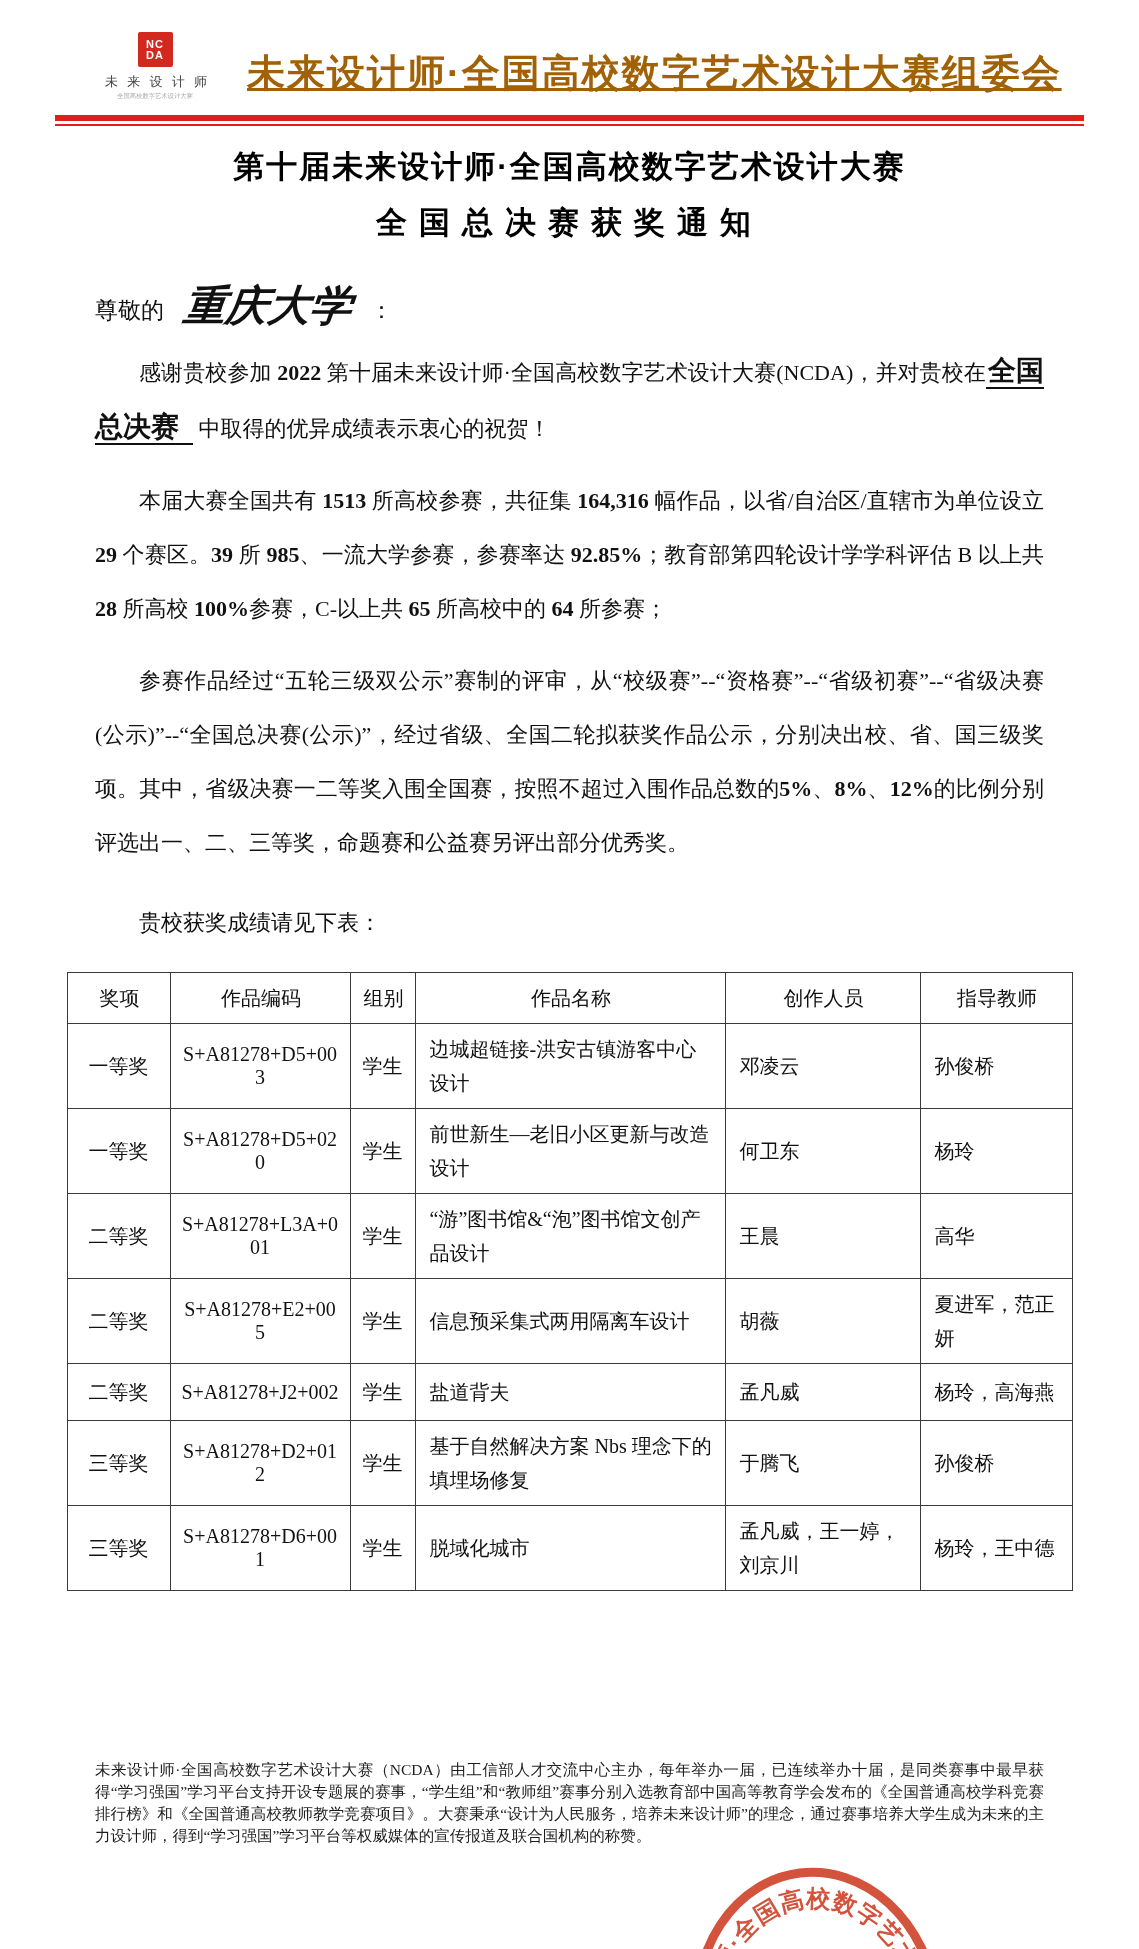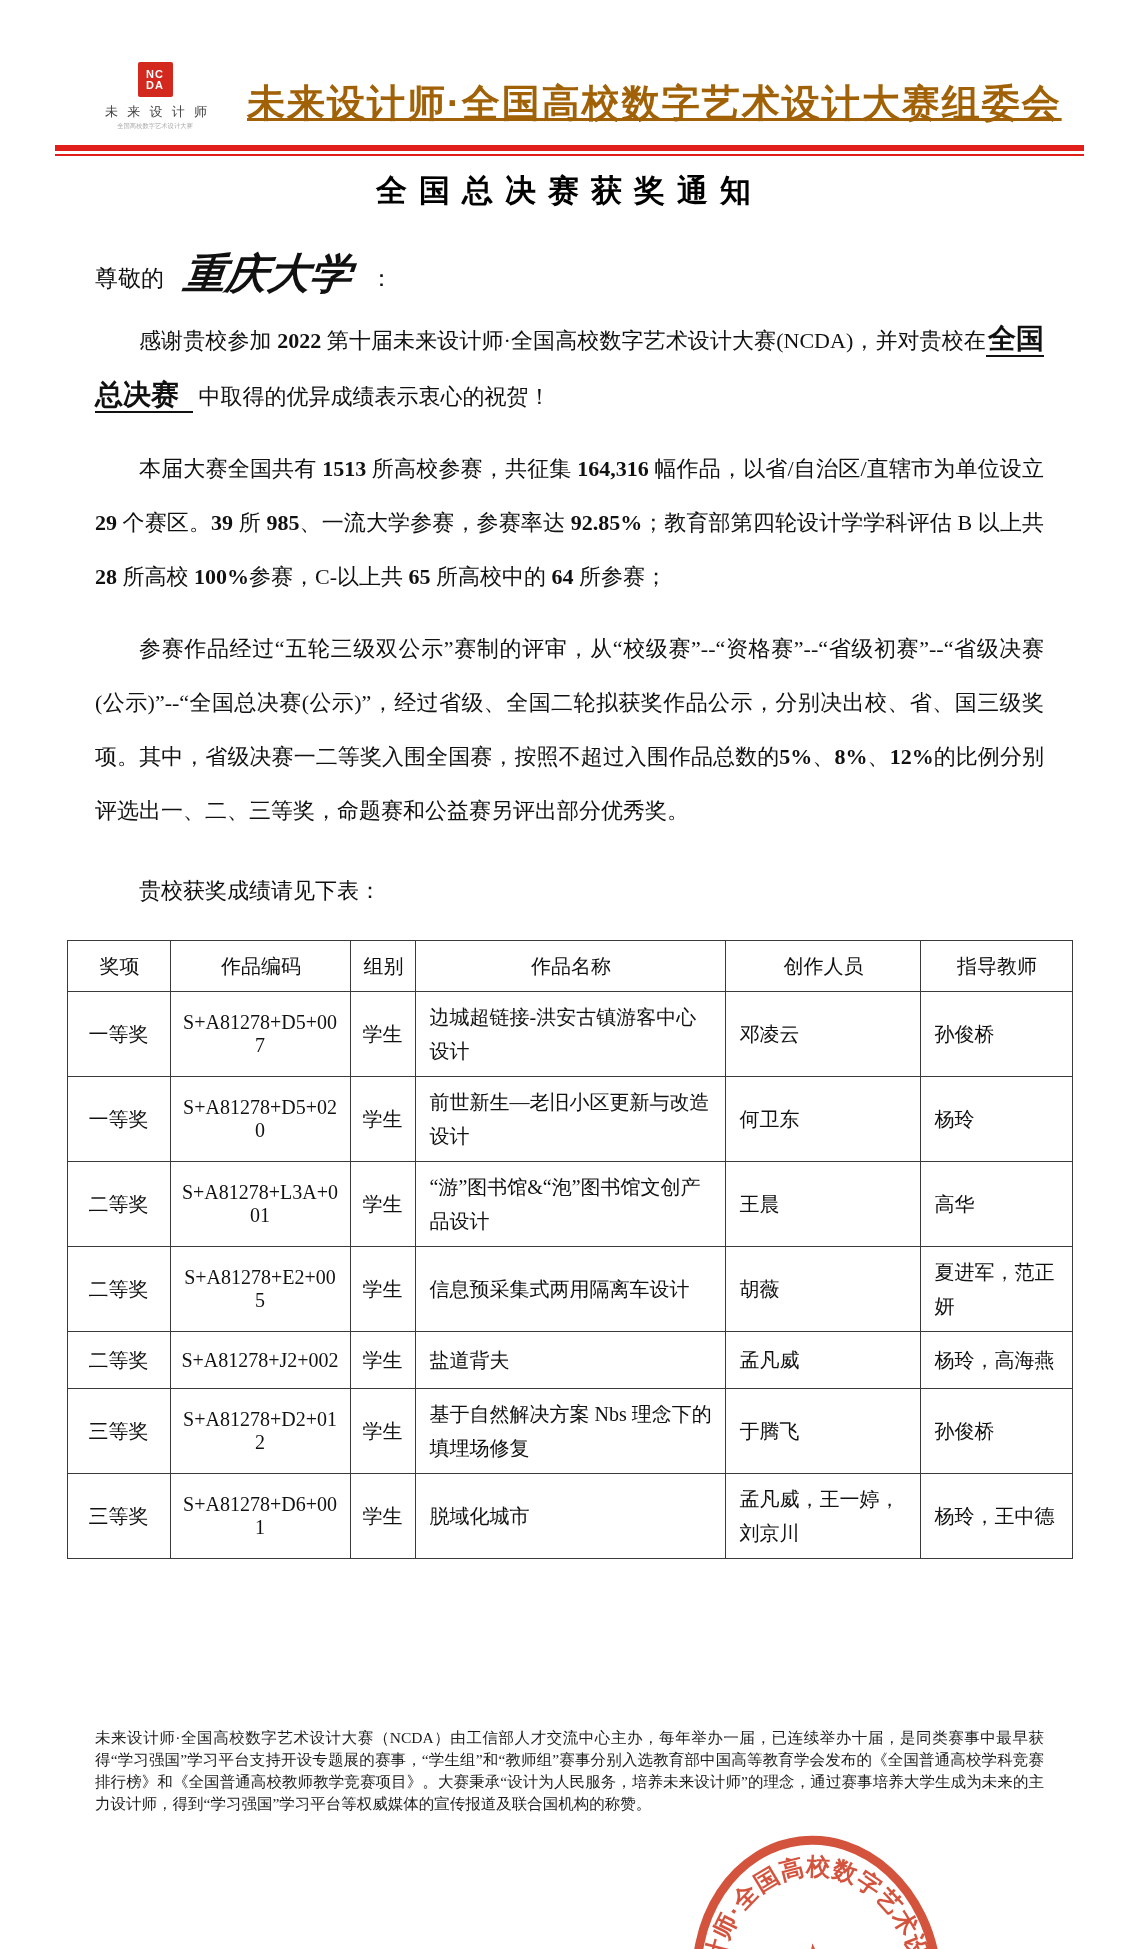--- a/index.html
+++ b/index.html
@@ -6,21 +6,21 @@
   .page{
     position:relative;
     width:1139px;height:1949px;
     margin:0 auto;
     background:#ffffff;
     font-family:"Liberation Serif","DejaVu Serif",serif;
     color:#111;
     overflow:hidden;
   }
   
-  .brandrow{display:flex;align-items:flex-start;padding:50px 55px 0 105px;}
+  .brandrow{display:flex;align-items:flex-start;padding:20px 55px 0 105px;}
   .logo-block{width:100px;text-align:center;flex:0 0 auto;}
   .logo-square{
     width:35px;height:35px;margin:12px auto 6px auto;
     background:#d3281e;color:#fff;
     display:flex;flex-direction:column;align-items:center;justify-content:center;
     font-family:"Liberation Sans","DejaVu Sans",sans-serif;
     font-weight:700;font-size:11px;line-height:11px;letter-spacing:1px;
     border-radius:2px;
   }
   .logo-cn{font-size:13px;letter-spacing:3px;color:#444;white-space:nowrap;margin-top:2px;}
@@ -111,20 +111,21 @@
       <div class="logo-cn">未 来 设 计 师</div>
       <div class="logo-sub">全国高校数字艺术设计大赛</div>
     </div>
     <div class="org-title">未来设计师·全国高校数字艺术设计大赛组委会</div>
   </div>
   <div class="rule-wrap">
     <div class="rule-thick"></div>
     <div class="rule-thin"></div>
   </div>
 
+  <div class="doc-title doc-title-1">第十届未来设计师·全国高校数字艺术设计大赛</div>
   <div class="doc-title doc-title-2">全国总决赛获奖通知</div>
 
   <div class="content">
 
     <div class="salutation">
       <span>尊敬的</span>
       <span class="recipient">重庆大学</span>
       <span>：</span>
     </div>
 
@@ -149,21 +150,21 @@
           <th>作品编码</th>
           <th>组别</th>
           <th>作品名称</th>
           <th>创作人员</th>
           <th>指导教师</th>
         </tr>
     </thead>
     <tbody>
         <tr>
           <td>一等奖</td>
-          <td>S+A81278+D5+007</td>
+          <td>S+A81278+D5+003</td>
           <td>学生</td>
           <td>边城超链接-洪安古镇游客中心设计</td>
           <td>邓凌云</td>
           <td>孙俊桥</td>
         </tr>
         <tr>
           <td>一等奖</td>
           <td>S+A81278+D5+020</td>
           <td>学生</td>
           <td>前世新生—老旧小区更新与改造设计</td>

